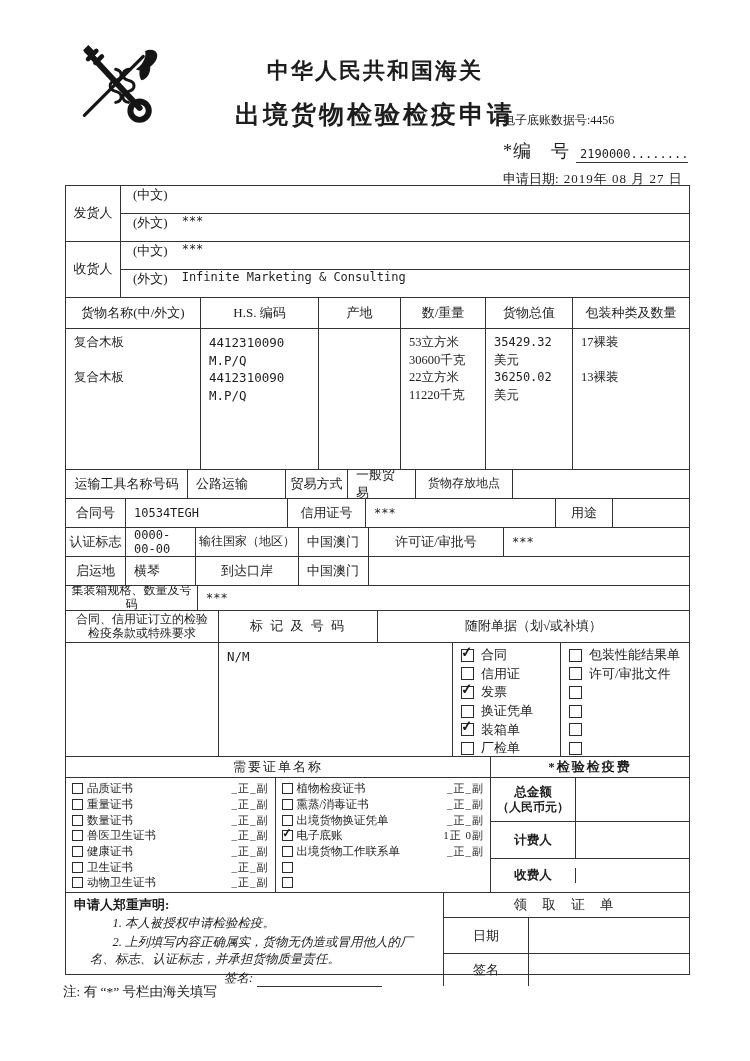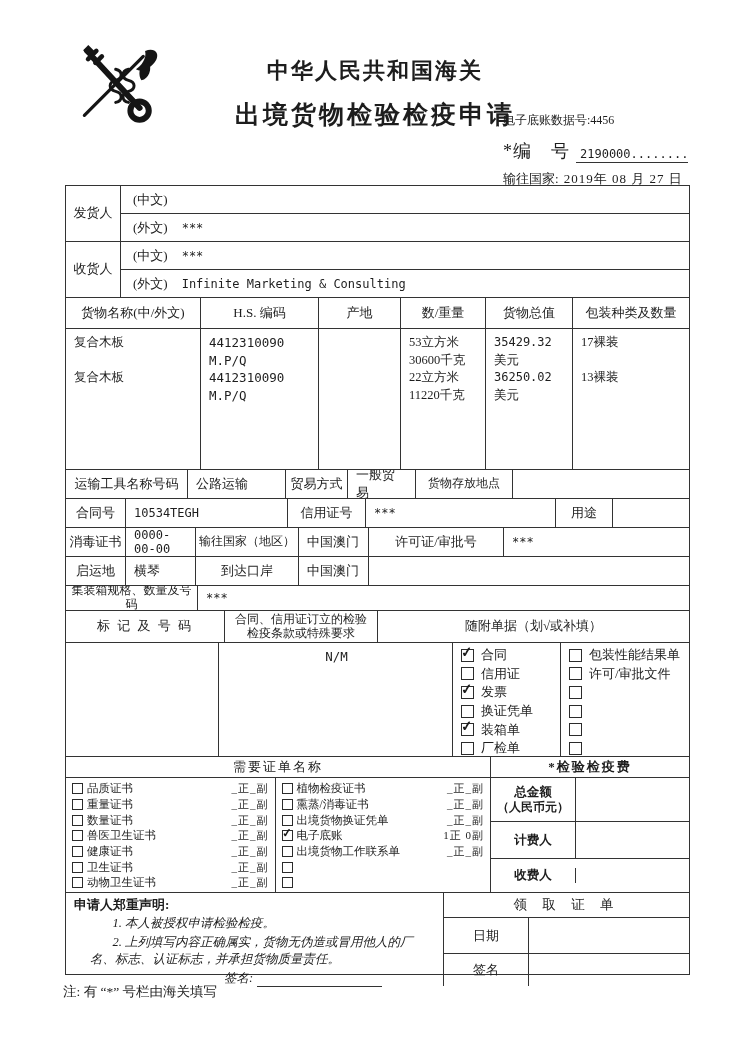--- a/index.html
+++ b/index.html
@@ -22,21 +22,21 @@
   .form{position:absolute;left:65px;top:185px;width:623px;height:788px;border:1.5px solid #333;box-sizing:content-box;display:flex;flex-direction:column;}
   .tr{display:flex;border-bottom:1.5px solid #333;flex:none;}
   .tr.last{border-bottom:none;}
   .td{border-right:1.5px solid #333;box-sizing:border-box;overflow:hidden;}
   .td.end{border-right:none;flex:1;}
   .lab{display:flex;align-items:center;justify-content:center;text-align:center;font-size:13px;line-height:1.15;}
   .sm{font-size:12px;}
   .val{display:flex;align-items:center;padding:0 8px;font-size:13px;}
   .mono{font-family:"DejaVu Sans Mono","Liberation Mono",monospace;font-size:12px;}
   .stack{display:flex;flex-direction:column;}
-  .subrow{flex:1;display:flex;align-items:center;padding-left:12px;font-size:13px;}
+  .subrow{flex:1;display:flex;align-items:flex-start;padding-left:12px;font-size:13px;}
   .subrow .pfx{margin-right:14px;white-space:nowrap;}
   .subrow.bb{border-bottom:1.5px solid #333;}
 
   .gcell{padding:5px 6px 0 8px;font-size:12.5px;}
   .gl{height:17.5px;line-height:17.5px;white-space:nowrap;}
 
   .cbx{position:relative;display:inline-block;width:11px;height:11px;border:1.5px solid #2b2b2b;margin-right:7px;flex:none;background:#fff;}
   [data-checked="true"] .cbx::after{content:"✓";position:absolute;left:-1px;top:-6px;font-size:14px;font-weight:bold;color:#1a1a1a;transform:rotate(-6deg);}
   .doc-row{display:flex;align-items:center;height:18.6px;padding:0 8px;font-size:13px;white-space:nowrap;}
   .docs-body{padding-top:3px;}
@@ -94,21 +94,21 @@
   </svg>
   <div class="t1">中华人民共和国海关</div>
   <div class="t2">出境货物检验检疫申请</div>
   <div class="hdr-right">
     <div class="eledger">电子底账数据号:4456</div>
     <div class="serial-row">
       <span class="serial-label">*编　号</span>
       <span class="serial-val mono">2190000........</span>
     </div>
     <div class="date-row">
-      <span>输往国家:</span>
+      <span>申请日期:</span>
       <span class="date-val">2019年 08 月 27 日</span>
     </div>
   </div>
 
   <div class="form">
 
     <div class="tr" style="height:55px;">
       <div class="td lab" style="width:55px;">发货人</div>
       <div class="td end stack">
         <div class="subrow bb">
@@ -189,21 +189,21 @@
     <div class="tr" style="height:28px;">
       <div class="td lab" style="width:60px;">合同号</div>
       <div class="td val mono" style="width:162px;">10534TEGH</div>
       <div class="td lab" style="width:78px;">信用证号</div>
       <div class="td val mono" style="width:190px;">***</div>
       <div class="td lab" style="width:57px;">用途</div>
       <div class="td end val"></div>
     </div>
 
     <div class="tr" style="height:28px;">
-      <div class="td lab" style="width:60px;">消毒证书</div>
+      <div class="td lab" style="width:60px;">认证标志</div>
       <div class="td val mono" style="width:70px;">0000-00-00</div>
       <div class="td lab sm" style="width:103px;">输往国家（地区）</div>
       <div class="td val" style="width:70px;">中国澳门</div>
       <div class="td lab" style="width:135px;">许可证/审批号</div>
       <div class="td end val mono">***</div>
     </div>
 
     <div class="tr" style="height:28px;">
       <div class="td lab" style="width:60px;">启运地</div>
       <div class="td val" style="width:70px;">横琴</div>
@@ -211,28 +211,28 @@
       <div class="td val" style="width:70px;">中国澳门</div>
       <div class="td end val"></div>
     </div>
 
     <div class="tr" style="height:24px;">
       <div class="td lab sm" style="width:132px;">集装箱规格、数量及号码</div>
       <div class="td end val mono">***</div>
     </div>
 
     <div class="tr" style="height:31px;">
+      <div class="td lab sm" style="width:153px;padding:0 6px;">合同、信用证订立的检验检疫条款或特殊要求</div>
       <div class="td lab" style="width:159px;letter-spacing:2px;">标 记 及 号 码</div>
-      <div class="td lab sm" style="width:153px;padding:0 6px;">合同、信用证订立的检验检疫条款或特殊要求</div>
       <div class="td end lab">随附单据（划√或补填）</div>
     </div>
 
     <div class="tr" style="height:113px;">
       <div class="td" style="width:153px;"></div>
-      <div class="td gcell mono" style="width:234px;text-align:center;">
+      <div class="td gcell mono" style="width:234px;">
         <div class="gl">N/M</div>
       </div>
       <div class="td docs-body" style="width:108px;">
 
       <div class="doc-row" data-checked="true">
             <span class="cbx"></span>
             <span>合同</span>
           </div>
           <div class="doc-row" data-checked="false">
             <span class="cbx"></span>

